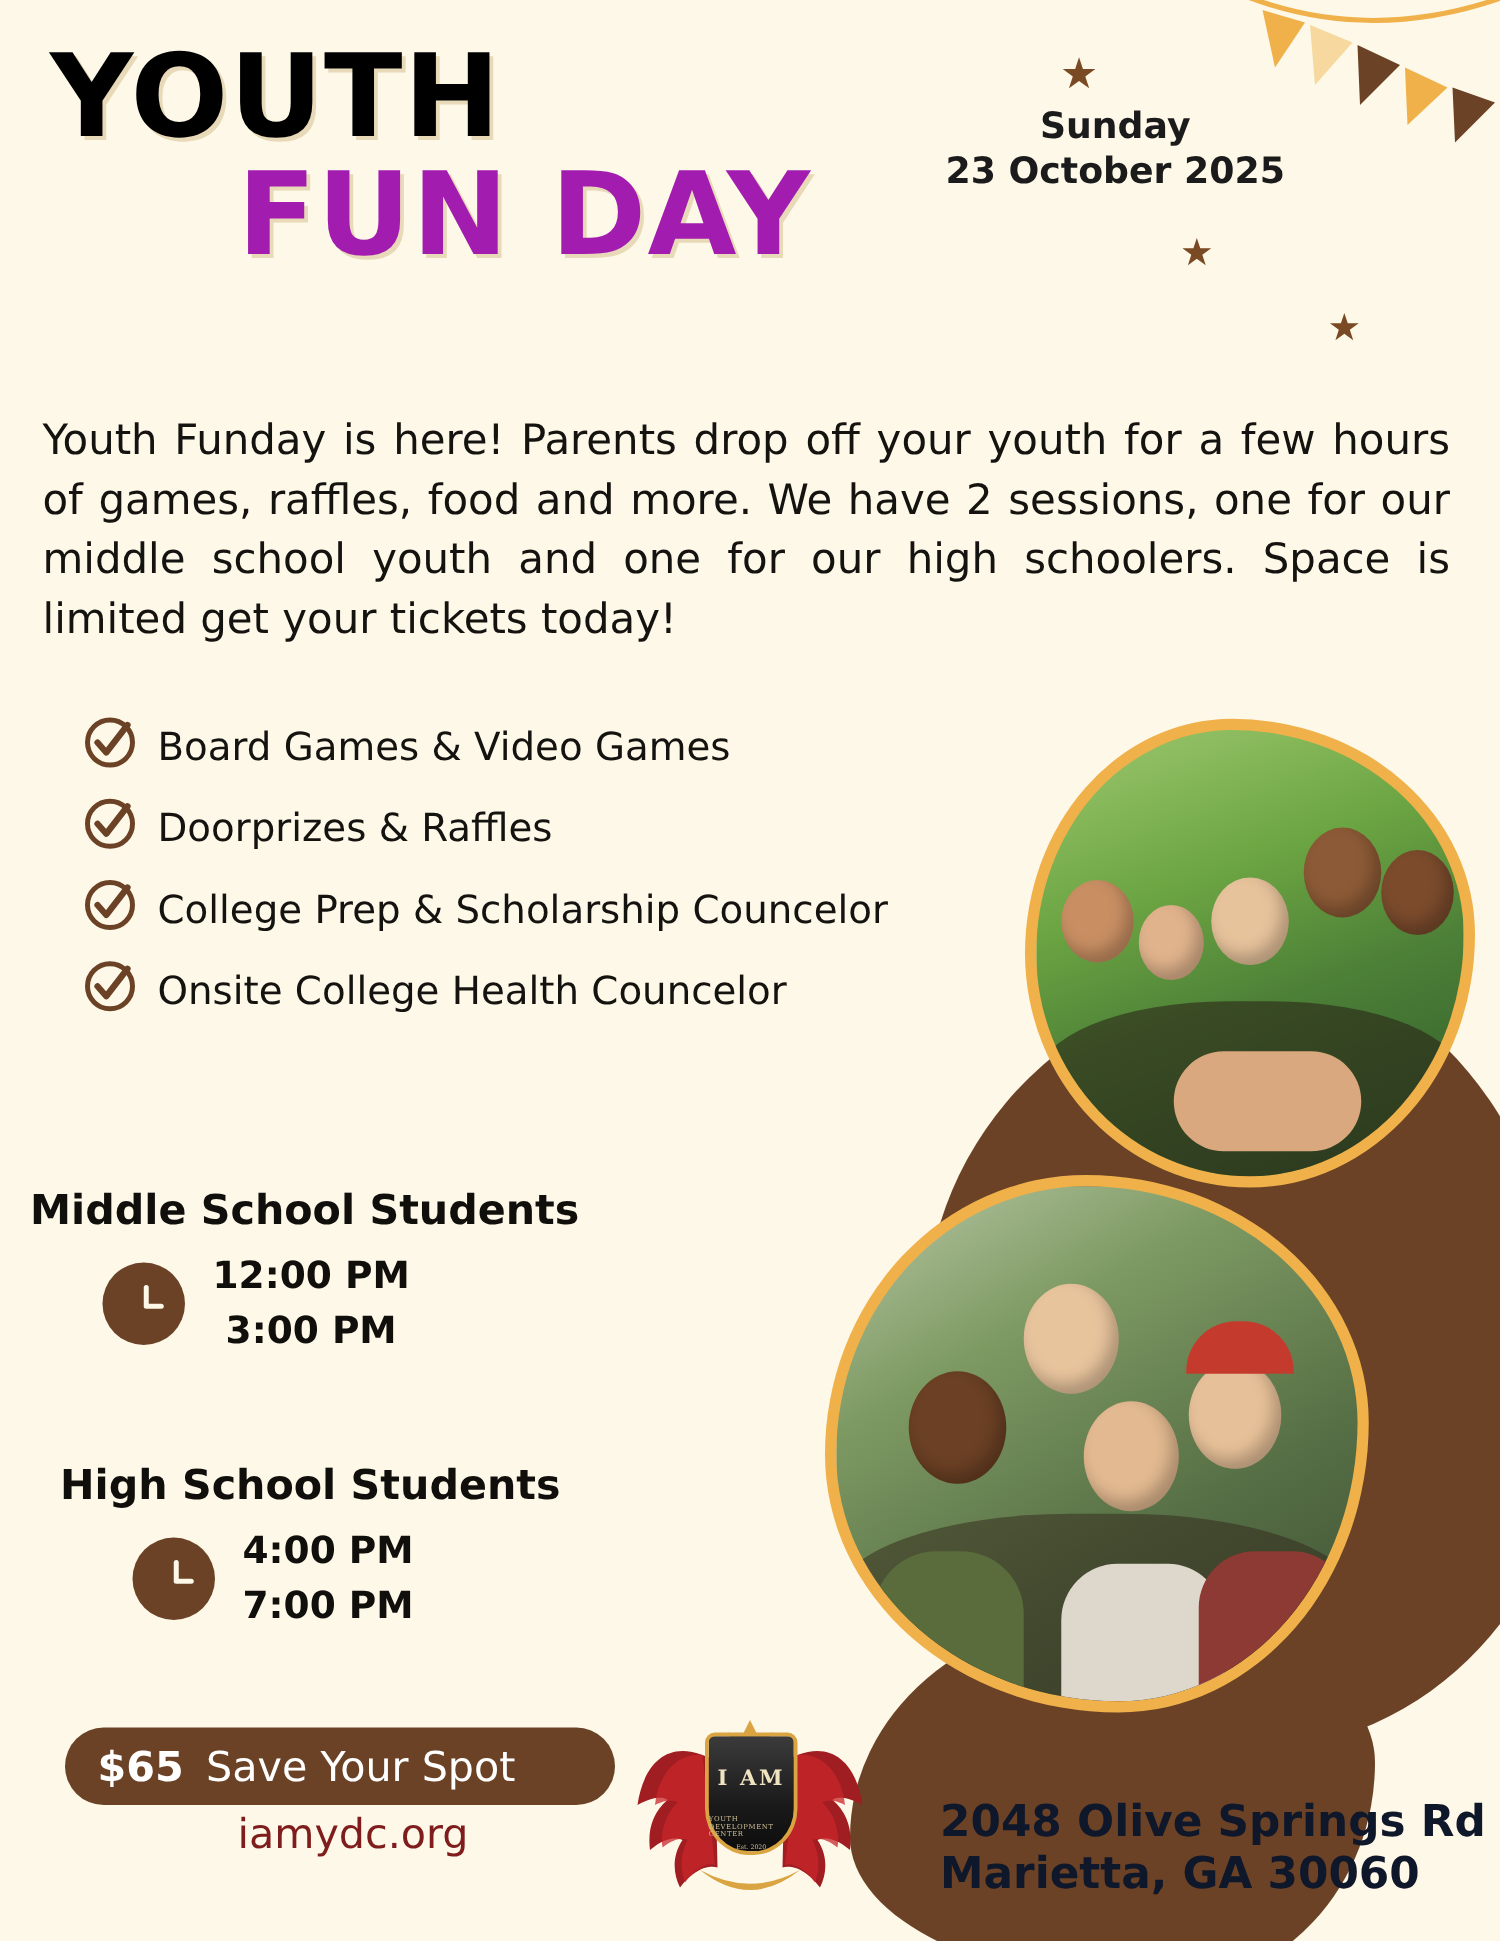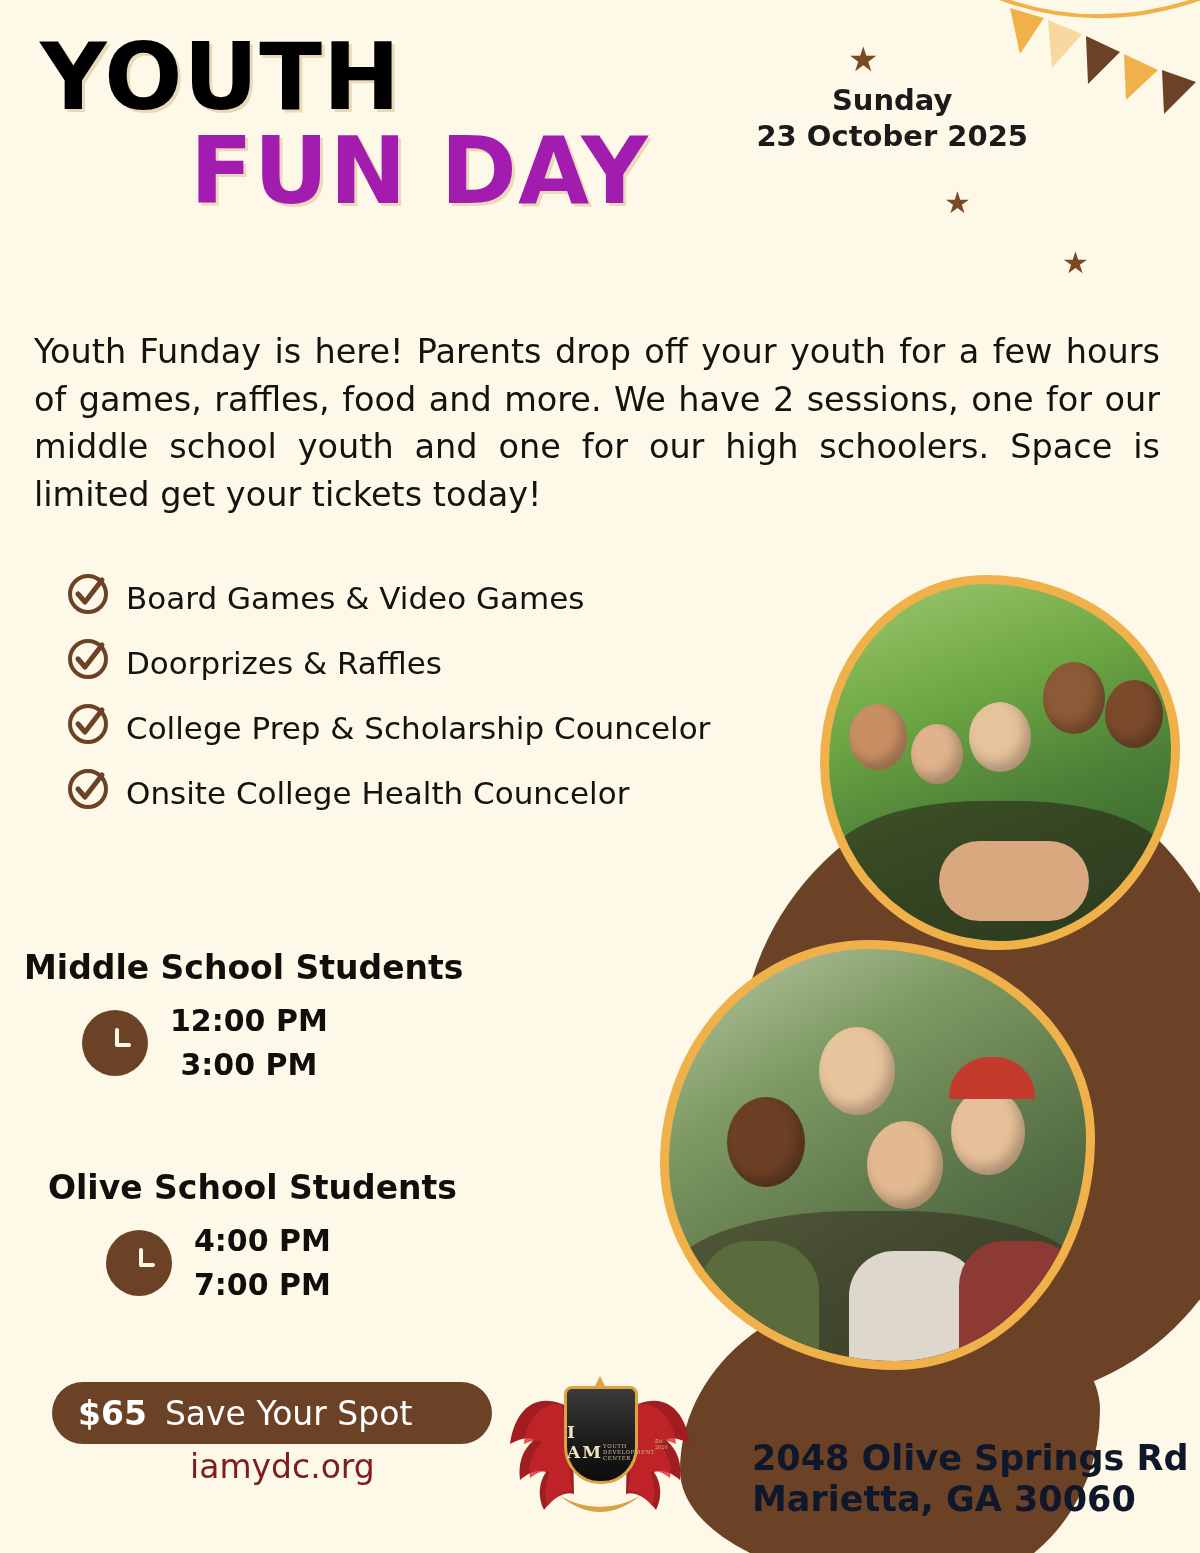--- a/index.html
+++ b/index.html
@@ -243,23 +243,23 @@
     position: absolute; left: 0; top: 10px; width: 200px; height: 165px;
   }
   .crest-shield {
     position: absolute;
     left: 64px; top: 28px;
     width: 74px; height: 98px;
     background: linear-gradient(180deg, #3b3b3b 0%, #1a1a1a 60%, #0d0d0d 100%);
     border: 3px solid #d9a441;
     border-radius: 8px 8px 48% 48% / 8px 8px 38% 38%;
     display: flex;
-    flex-direction: row;
+    flex-direction: column;
     align-items: center;
-    justify-content: flex-start;
+    justify-content: flex-end;
     padding-top: 14px;
   }
   .crest-iam {
     color: #f0e3c0;
     font-size: 17px;
     font-weight: bold;
     letter-spacing: 2px;
     font-family: "DejaVu Serif", serif;
   }
   .crest-sub {
@@ -359,21 +359,21 @@
     <div class="session-row">
       <div class="clock"></div>
       <div class="times">
         <div class="time">12:00 PM</div>
         <div class="time">3:00 PM</div>
       </div>
     </div>
   </div>
 
   <div class="session" id="session-high">
-    <div class="session-title">Olive School Students</div>
+    <div class="session-title">High School Students</div>
     <div class="session-row">
       <div class="clock"></div>
       <div class="times">
         <div class="time">4:00 PM</div>
         <div class="time">7:00 PM</div>
       </div>
     </div>
   </div>
 
   <div class="photo" id="photo-kids">

